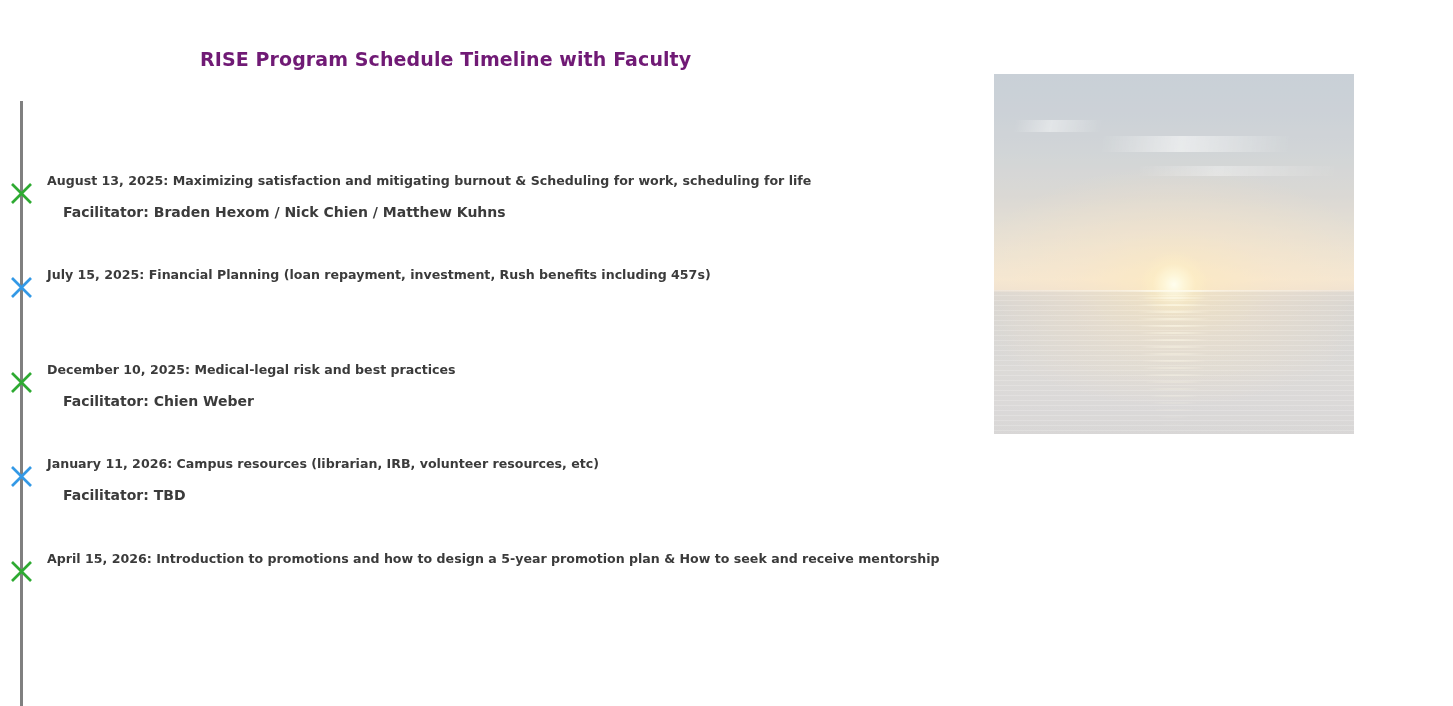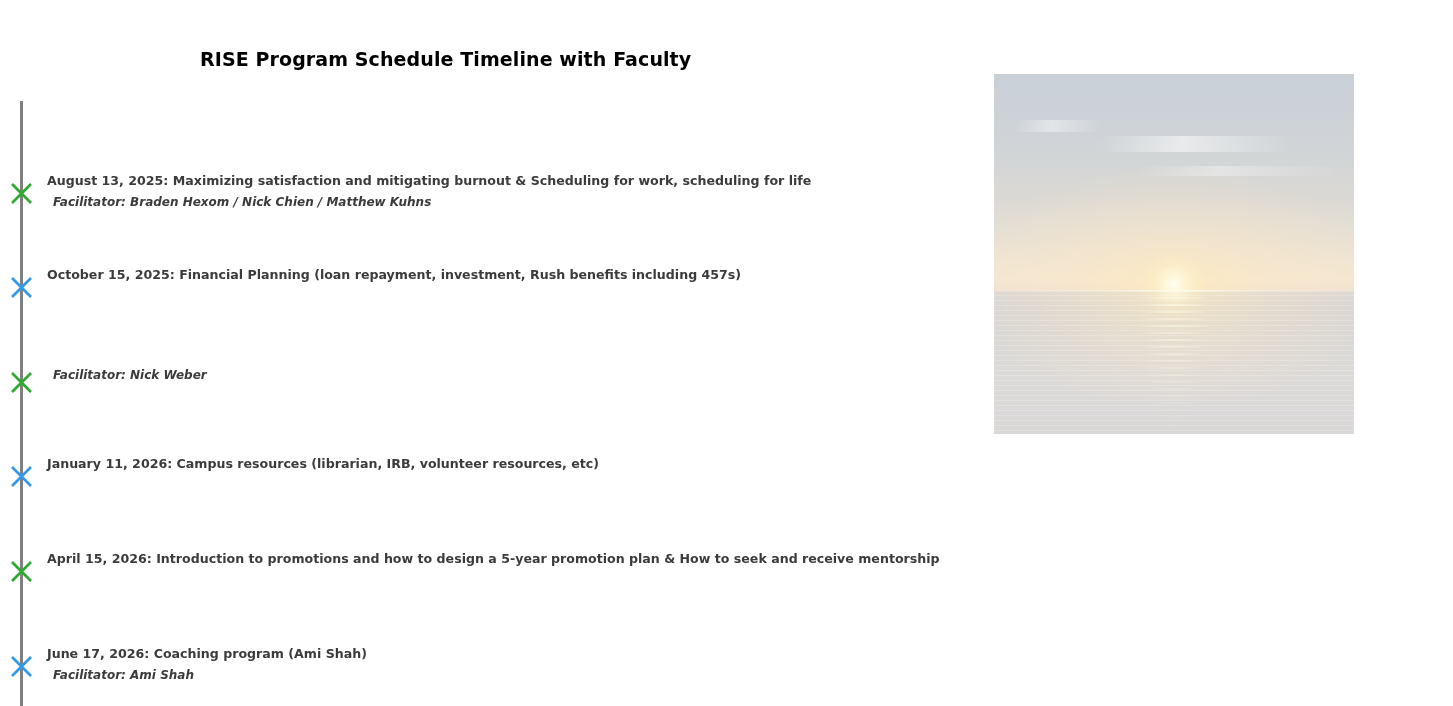--- a/index.html
+++ b/index.html
@@ -18,21 +18,21 @@
   }
 
   
   #page-title {
     position: absolute;
     left: 200px;
     top: 48px;
     font-size: 19px;
     font-weight: bold;
     letter-spacing: 0.1px;
-    color: #000000;
+    color: #701a75;
     white-space: nowrap;
   }
 
   
   #timeline {
     position: absolute;
     left: 0;
     top: 8px;
     width: 980px;
     height: 706px;
@@ -70,26 +70,25 @@
     line-height: 15.6px;
   }
   .entry-title {
     font-size: 12.6px;
     font-weight: bold;
     color: #3b3b3b;
     white-space: nowrap;
     margin: 0;
   }
   .entry-facilitator {
-    font-size: 12px;
+    font-size: 14px;
     font-weight: bold;
     color: #3b3b3b;
     white-space: nowrap;
-    margin: 6px;
-    font-style: italic;
+    margin: 16px;
   }
 
   
   #photo-panel {
     position: absolute;
     left: 994px;
     top: 74px;
     width: 360px;
     height: 360px;
     overflow: hidden;
@@ -217,80 +216,68 @@
   <div class="timeline-entry" style="top:259px;">
     <span class="entry-marker">
       <svg width="27" height="27" viewBox="0 0 27 27" aria-hidden="true">
         <g stroke="#3399e6" stroke-width="2.6" stroke-linecap="butt">
           <line x1="4" y1="4" x2="23" y2="23"></line>
           <line x1="23" y1="4" x2="4" y2="23"></line>
         </g>
       </svg>
     </span>
     <div class="entry-text">
-      <p class="entry-title">October 15, 2025: Financial Planning (loan repayment, investment, Rush benefits including 457s)</p>
+      <p class="entry-title">July 15, 2025: Financial Planning (loan repayment, investment, Rush benefits including 457s)</p>
     </div>
   </div>
 
   <div class="timeline-entry" style="top:354px;">
     <span class="entry-marker">
       <svg width="27" height="27" viewBox="0 0 27 27" aria-hidden="true">
         <g stroke="#2eaa32" stroke-width="2.6" stroke-linecap="butt">
           <line x1="4" y1="4" x2="23" y2="23"></line>
           <line x1="23" y1="4" x2="4" y2="23"></line>
         </g>
       </svg>
     </span>
     <div class="entry-text">
-      <p class="entry-facilitator">Facilitator: Nick Weber</p>
+      <p class="entry-title">December 10, 2025: Medical-legal risk and best practices</p>
+      <p class="entry-facilitator">Facilitator: Chien Weber</p>
     </div>
   </div>
 
   <div class="timeline-entry" style="top:448px;">
     <span class="entry-marker">
       <svg width="27" height="27" viewBox="0 0 27 27" aria-hidden="true">
         <g stroke="#3399e6" stroke-width="2.6" stroke-linecap="butt">
           <line x1="4" y1="4" x2="23" y2="23"></line>
           <line x1="23" y1="4" x2="4" y2="23"></line>
         </g>
       </svg>
     </span>
     <div class="entry-text">
       <p class="entry-title">January 11, 2026: Campus resources (librarian, IRB, volunteer resources, etc)</p>
+      <p class="entry-facilitator">Facilitator: TBD</p>
     </div>
   </div>
 
   <div class="timeline-entry" style="top:543px;">
     <span class="entry-marker">
       <svg width="27" height="27" viewBox="0 0 27 27" aria-hidden="true">
         <g stroke="#2eaa32" stroke-width="2.6" stroke-linecap="butt">
           <line x1="4" y1="4" x2="23" y2="23"></line>
           <line x1="23" y1="4" x2="4" y2="23"></line>
         </g>
       </svg>
     </span>
     <div class="entry-text">
       <p class="entry-title">April 15, 2026: Introduction to promotions and how to design a 5-year promotion plan &amp; How to seek and receive mentorship</p>
     </div>
   </div>
 
-  <div class="timeline-entry" style="top:638px;">
-    <span class="entry-marker">
-      <svg width="27" height="27" viewBox="0 0 27 27" aria-hidden="true">
-        <g stroke="#3399e6" stroke-width="2.6" stroke-linecap="butt">
-          <line x1="4" y1="4" x2="23" y2="23"></line>
-          <line x1="23" y1="4" x2="4" y2="23"></line>
-        </g>
-      </svg>
-    </span>
-    <div class="entry-text">
-      <p class="entry-title">June 17, 2026: Coaching program (Ami Shah)</p>
-      <p class="entry-facilitator">Facilitator: Ami Shah</p>
-    </div>
-  </div>
 
 </div>
 
 <div id="photo-panel">
   <div id="photo-image"></div>
   <div id="photo-clouds"></div>
   <div id="photo-horizon"></div>
   <div id="photo-water"></div>
   <div id="photo-sunpath"></div>
   <div id="photo-wash"></div>

